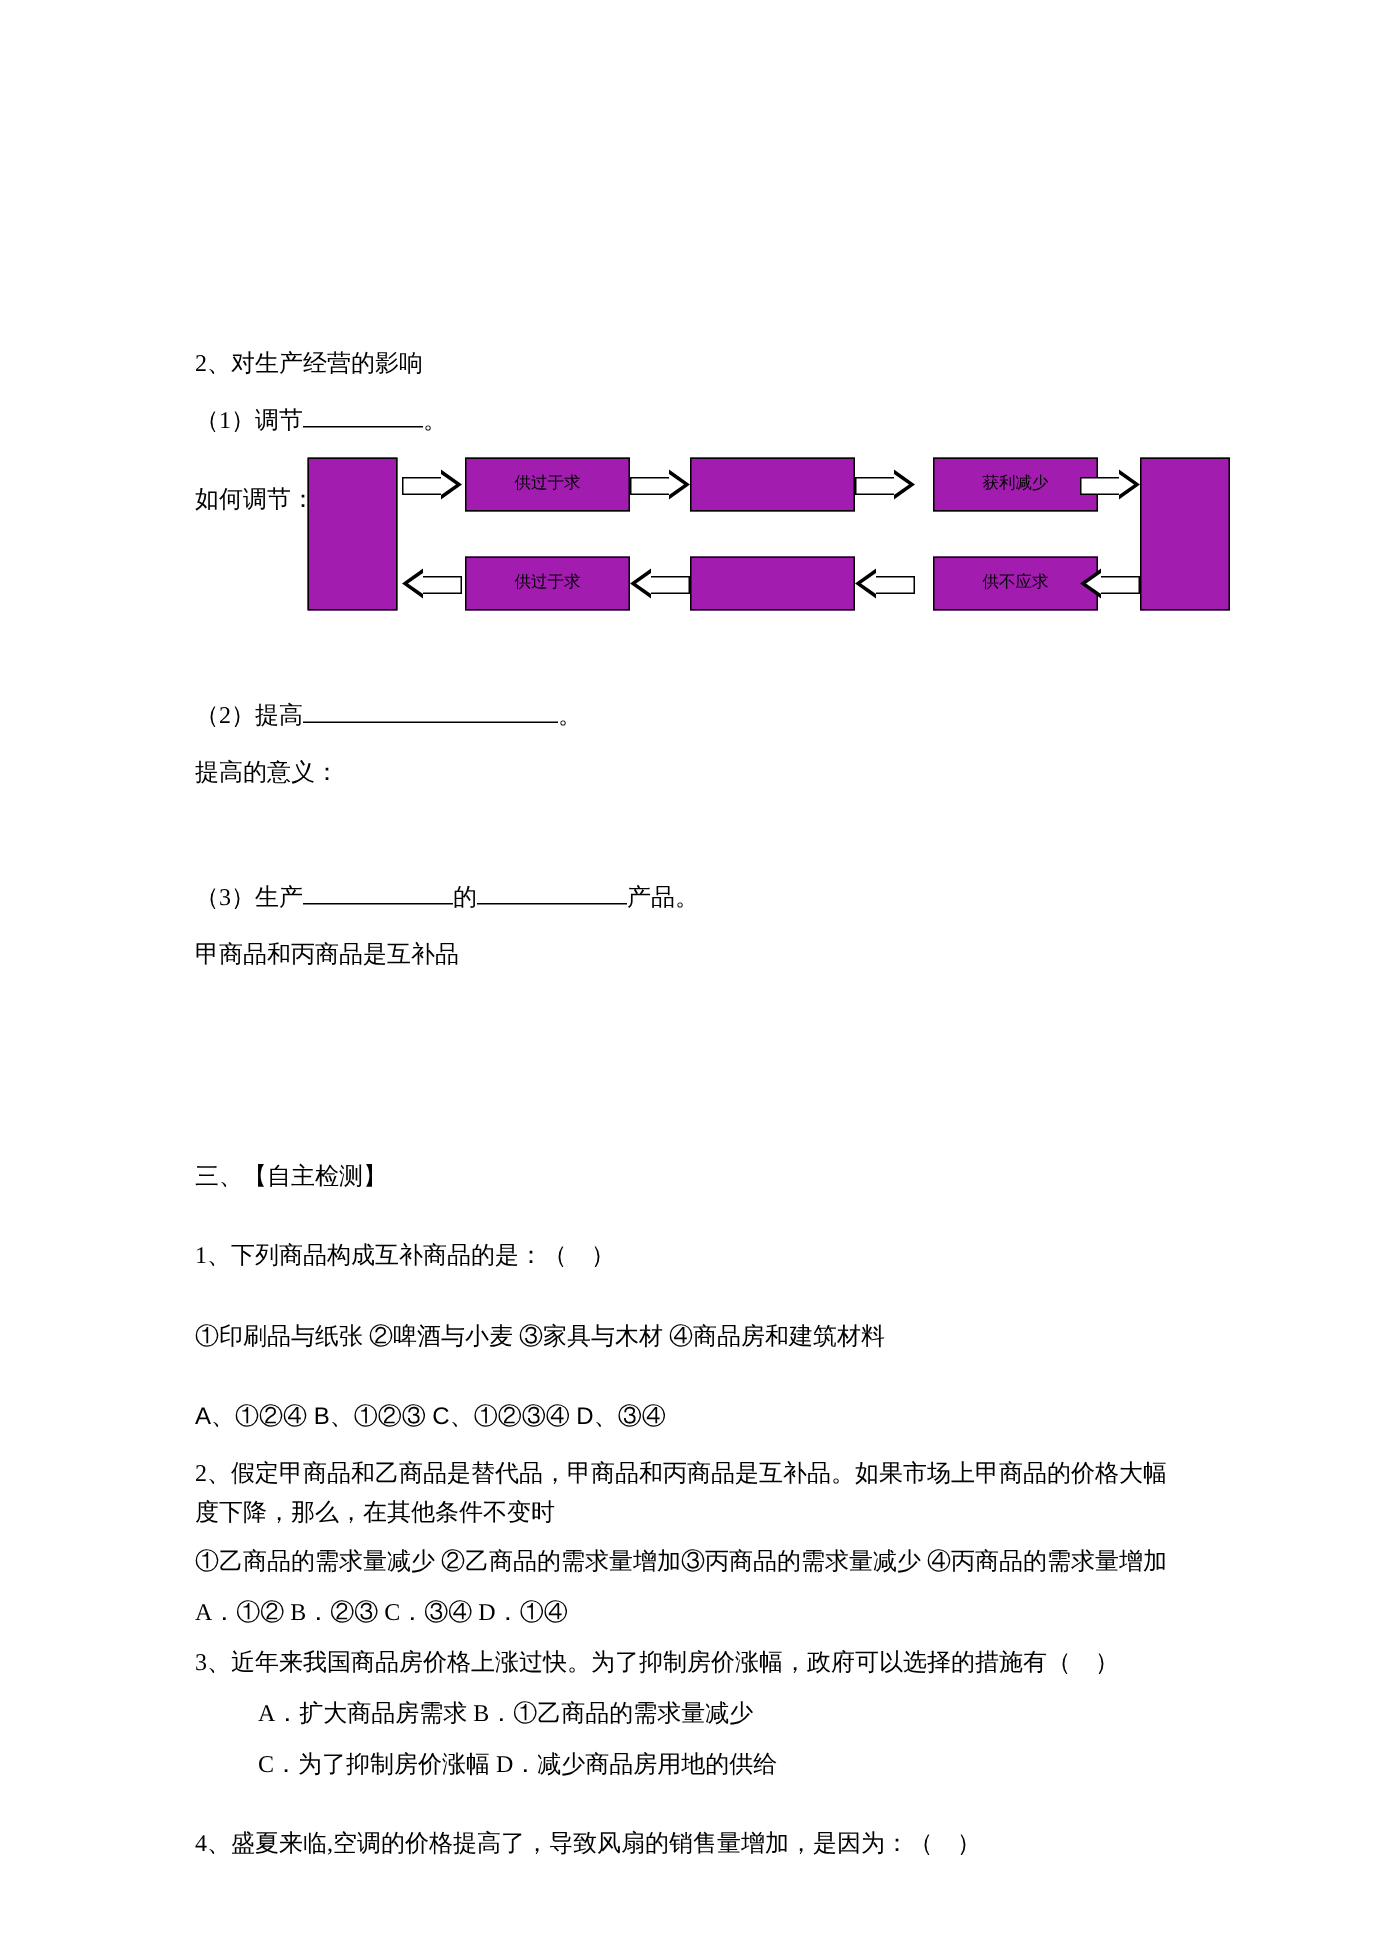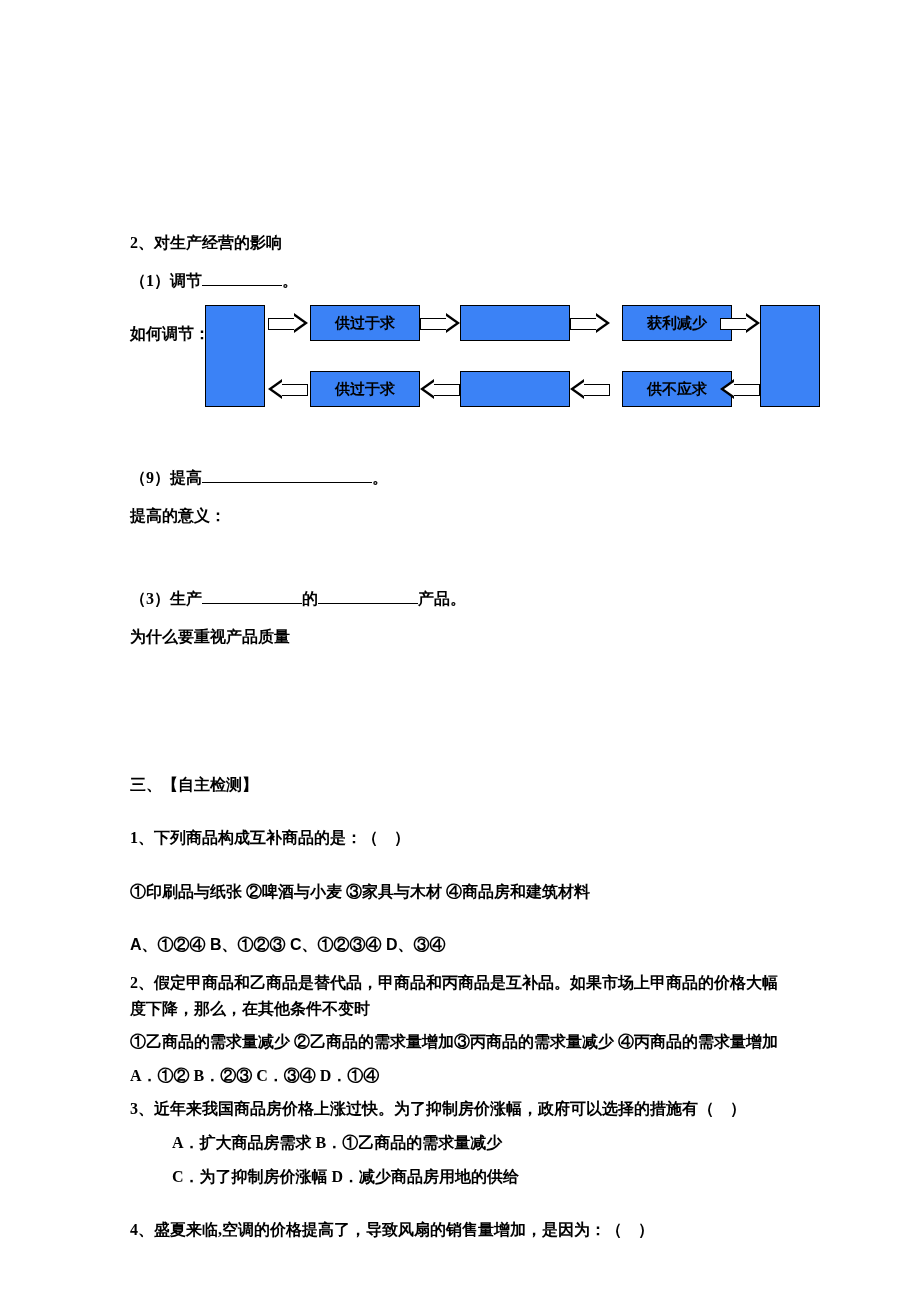--- a/index.html
+++ b/index.html
@@ -1,15 +1,15 @@
 <!DOCTYPE html>
 <html><head>
 <meta charset="utf-8">
 <style>
-  * { margin: 0; padding: 0; box-sizing: border-box; font-weight: bold; }
+  * { margin: 0; padding: 0; box-sizing: border-box; }
   body {
     background: #ffffff;
     font-family: "SimSun", "宋体", serif;
     font-size: 16px;
     color: #000000;
     line-height: 1.6;
     width: 920px;
     padding: 230px 130px 80px 130px;
   }
   .line { margin-bottom: 12px; }
@@ -31,26 +31,26 @@
   }
   .diagram-label {
     position: absolute;
     left: 0;
     top: 16px;
     font-size: 16px;
   }
   .box {
     position: absolute;
     border: 1.5px solid #000;
-    background: #3b82f6;
+    background: #a21caf;
     height: 36px;
     display: flex;
     align-items: center;
     justify-content: center;
-    font-size: 15px;
+    font-size: 11px;
   }
   .row-top { top: 0; }
   .row-bot { top: 66px; }
   .col1 { left: 75px;  width: 60px; height: 102px; top: 0; }
   .col2 { left: 180px; width: 110px; }
   .col3 { left: 330px; width: 110px; }
   .col4 { left: 492px; width: 110px; }
   .col5 { left: 630px; width: 60px; height: 102px; top: 0; }
   .arrow {
     position: absolute;
@@ -181,32 +181,32 @@
     </div>
   <div class="arrow arrow-l bot-row-a a34">
       <span class="inner"></span>
     </div>
   <div class="arrow arrow-l bot-row-a a45">
       <span class="inner"></span>
     </div>
 </div>
 
 <div class="line">
-  <span>（9）提高</span><span class="blank blank-lg"></span><span>。</span>
+  <span>（2）提高</span><span class="blank blank-lg"></span><span>。</span>
 </div>
 
 <div class="line-wide">提高的意义：</div>
 
 <div style="height:30px"></div>
 
 <div class="line">
   <span>（3）生产</span><span class="blank blank-md"></span><span>的</span><span class="blank blank-md"></span><span>产品。</span>
 </div>
 
-<div class="line">为什么要重视产品质量</div>
+<div class="line">甲商品和丙商品是互补品</div>
 
 <div class="section-gap"></div>
 <div style="height:40px"></div>
 
 <div class="line-wide">三、【自主检测】</div>
 
 <div class="line-wide">1、下列商品构成互补商品的是：（　）</div>
 <div class="line-wide">①印刷品与纸张  ②啤酒与小麦  ③家具与木材  ④商品房和建筑材料</div>
 <div class="line"><span class="letter-sans">A、①②④    B、①②③    C、①②③④    D、③④</span></div>
 

